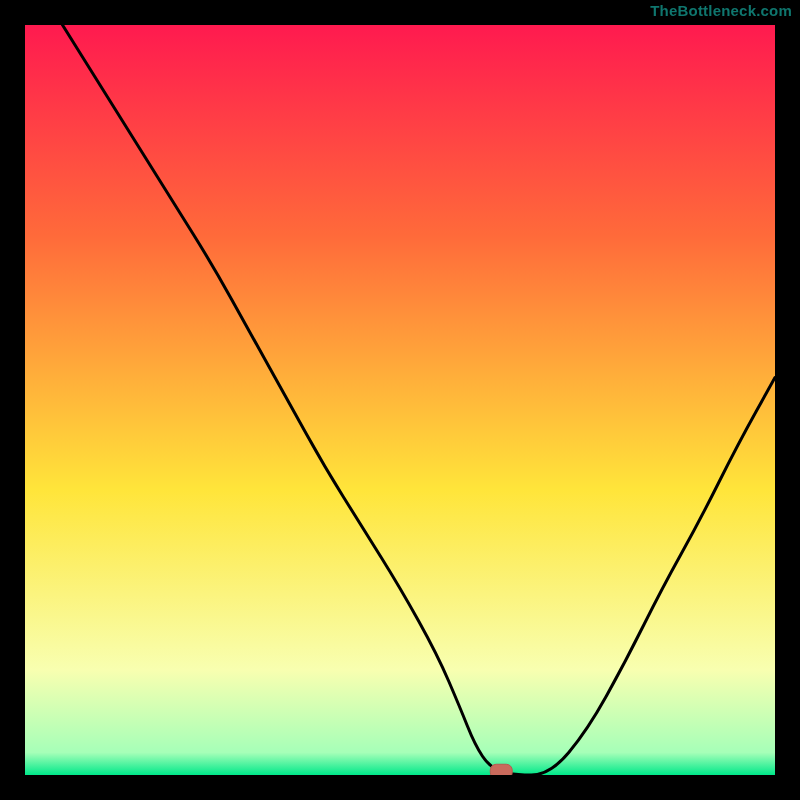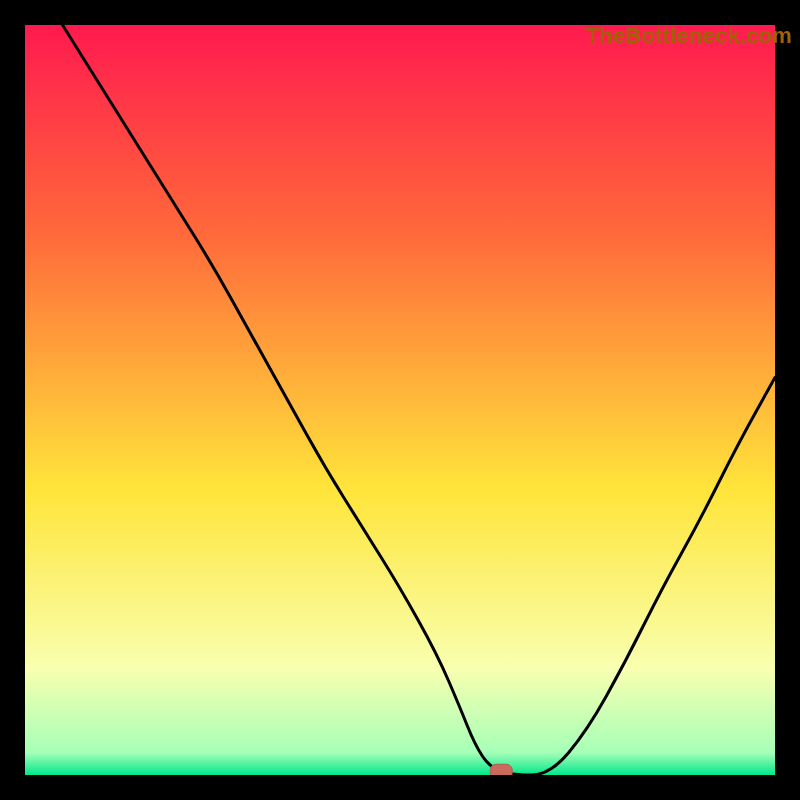--- a/index.html
+++ b/index.html
@@ -14,26 +14,25 @@
   .frame {
     position: relative;
     width: 800px;
     height: 800px;
     background: #000;
   }
   .watermark {
     position: absolute;
     top: 2px;
     right: 8px;
-    color: #a16207;
-    font-size: 22px;
+    color: #0f766e;
+    font-size: 15px;
     font-weight: 600;
     letter-spacing: 0.2px;
     z-index: 10;
-    margin-top: 21px;
   }
   .plot {
     position: absolute;
     left: 25px;
     top: 25px;
     width: 750px;
     height: 750px;
   }
   svg {
     display: block;

